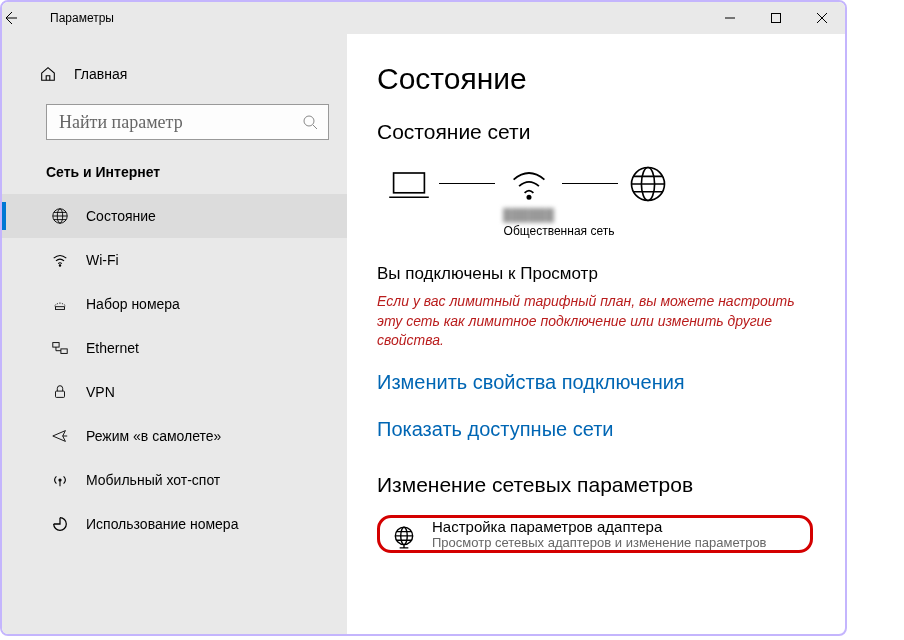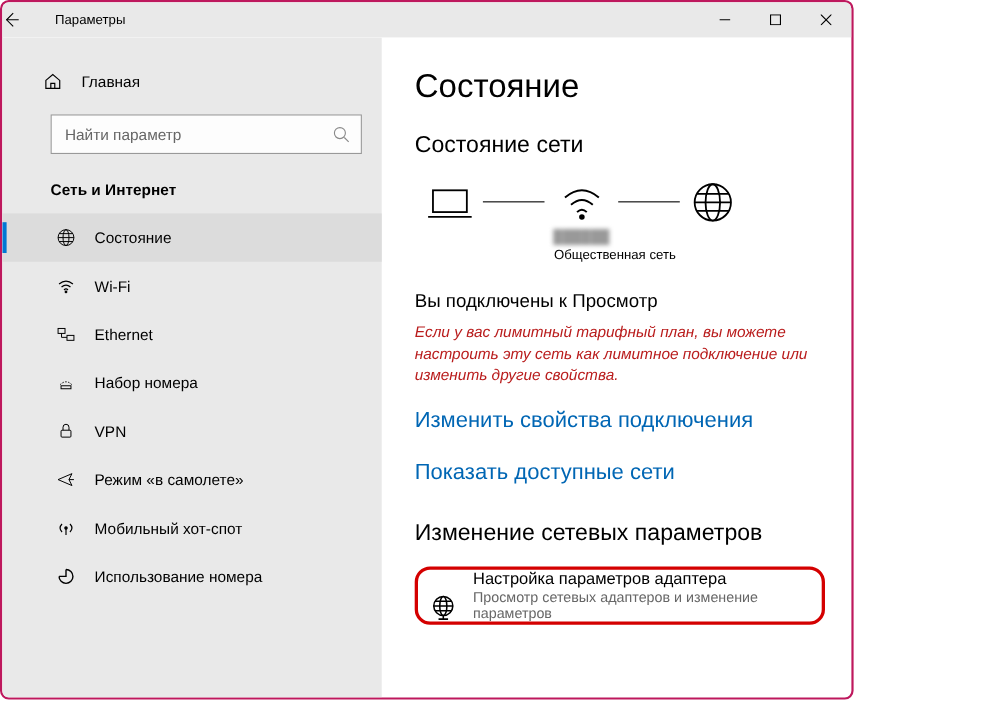--- a/index.html
+++ b/index.html
@@ -7,23 +7,23 @@
     padding: 0;
     width: 904px;
     height: 640px;
     font-family: "Segoe UI", Arial, sans-serif;
     background: #fff;
     overflow: hidden;
     font-size: 14px;
     color: #000;
   }
   .window {
-    width: 776px;
+    width: 847px;
     height: 636px;
-    border: 2px solid #be185d;
+    border: 2px solid #c4b5fd;
     border-radius: 8px;
     box-sizing: border-box;
     background: #fff;
     display: flex;
     flex-direction: column;
     overflow: hidden;
   }
   
   .titlebar {
     height: 32px;
@@ -91,22 +91,22 @@
     background: #fdfdfd;
     display: flex;
     align-items: center;
     padding: 0 10px;
   }
   .searchbox input {
     flex: 1;
     border: none;
     outline: none;
     background: transparent;
-    font-size: 14px;
-    font-family: Liberation Sans, sans-serif;
+    font-size: 18px;
+    font-family: Liberation Serif, serif;
     color: #c2410c;
   }
   .searchbox input::placeholder { color: #666; }
   .searchbox .search-icon { color: #666; }
   .category-header {
     font-weight: 600;
     font-size: 14px;
     padding: 6px 0 14px 44px;
   }
   .nav-item {
@@ -297,36 +297,36 @@
               <path d="M8 14 Q10 12 12 14"></path>
               <circle cx="10" cy="16" r="0.8" fill="#000"></circle>
           </svg>
         </span>
         <span>Wi-Fi</span>
       </div>
 
       <div class="nav-item">
         <span class="icon">
           <svg width="18" height="18" viewBox="0 0 20 20" fill="none" stroke="#000" stroke-width="1">
+            <path d="M4 12 Q10 6 16 12" stroke-dasharray="1.5 1.5"></path>
+              <rect x="5" y="13" width="10" height="3"></rect>
+          </svg>
+        </span>
+        <span>Набор номера</span>
+      </div>
+
+      <div class="nav-item">
+        <span class="icon">
+          <svg width="18" height="18" viewBox="0 0 20 20" fill="none" stroke="#000" stroke-width="1">
             <rect x="2" y="4" width="7" height="5"></rect>
               <rect x="11" y="11" width="7" height="5"></rect>
               <path d="M5.5 9 V13 H11"></path>
           </svg>
         </span>
         <span>Ethernet</span>
-      </div>
-
-      <div class="nav-item">
-        <span class="icon">
-          <svg width="18" height="18" viewBox="0 0 20 20" fill="none" stroke="#000" stroke-width="1">
-            <path d="M4 12 Q10 6 16 12" stroke-dasharray="1.5 1.5"></path>
-              <rect x="5" y="13" width="10" height="3"></rect>
-          </svg>
-        </span>
-        <span>Набор номера</span>
       </div>
 
       <div class="nav-item">
         <span class="icon">
           <svg width="18" height="18" viewBox="0 0 20 20" fill="none" stroke="#000" stroke-width="1">
             <rect x="5" y="9" width="10" height="7" rx="1"></rect>
               <path d="M7 9 V6 a3 3 0 0 1 6 0 V9"></path>
           </svg>
         </span>
         <span>VPN</span>

